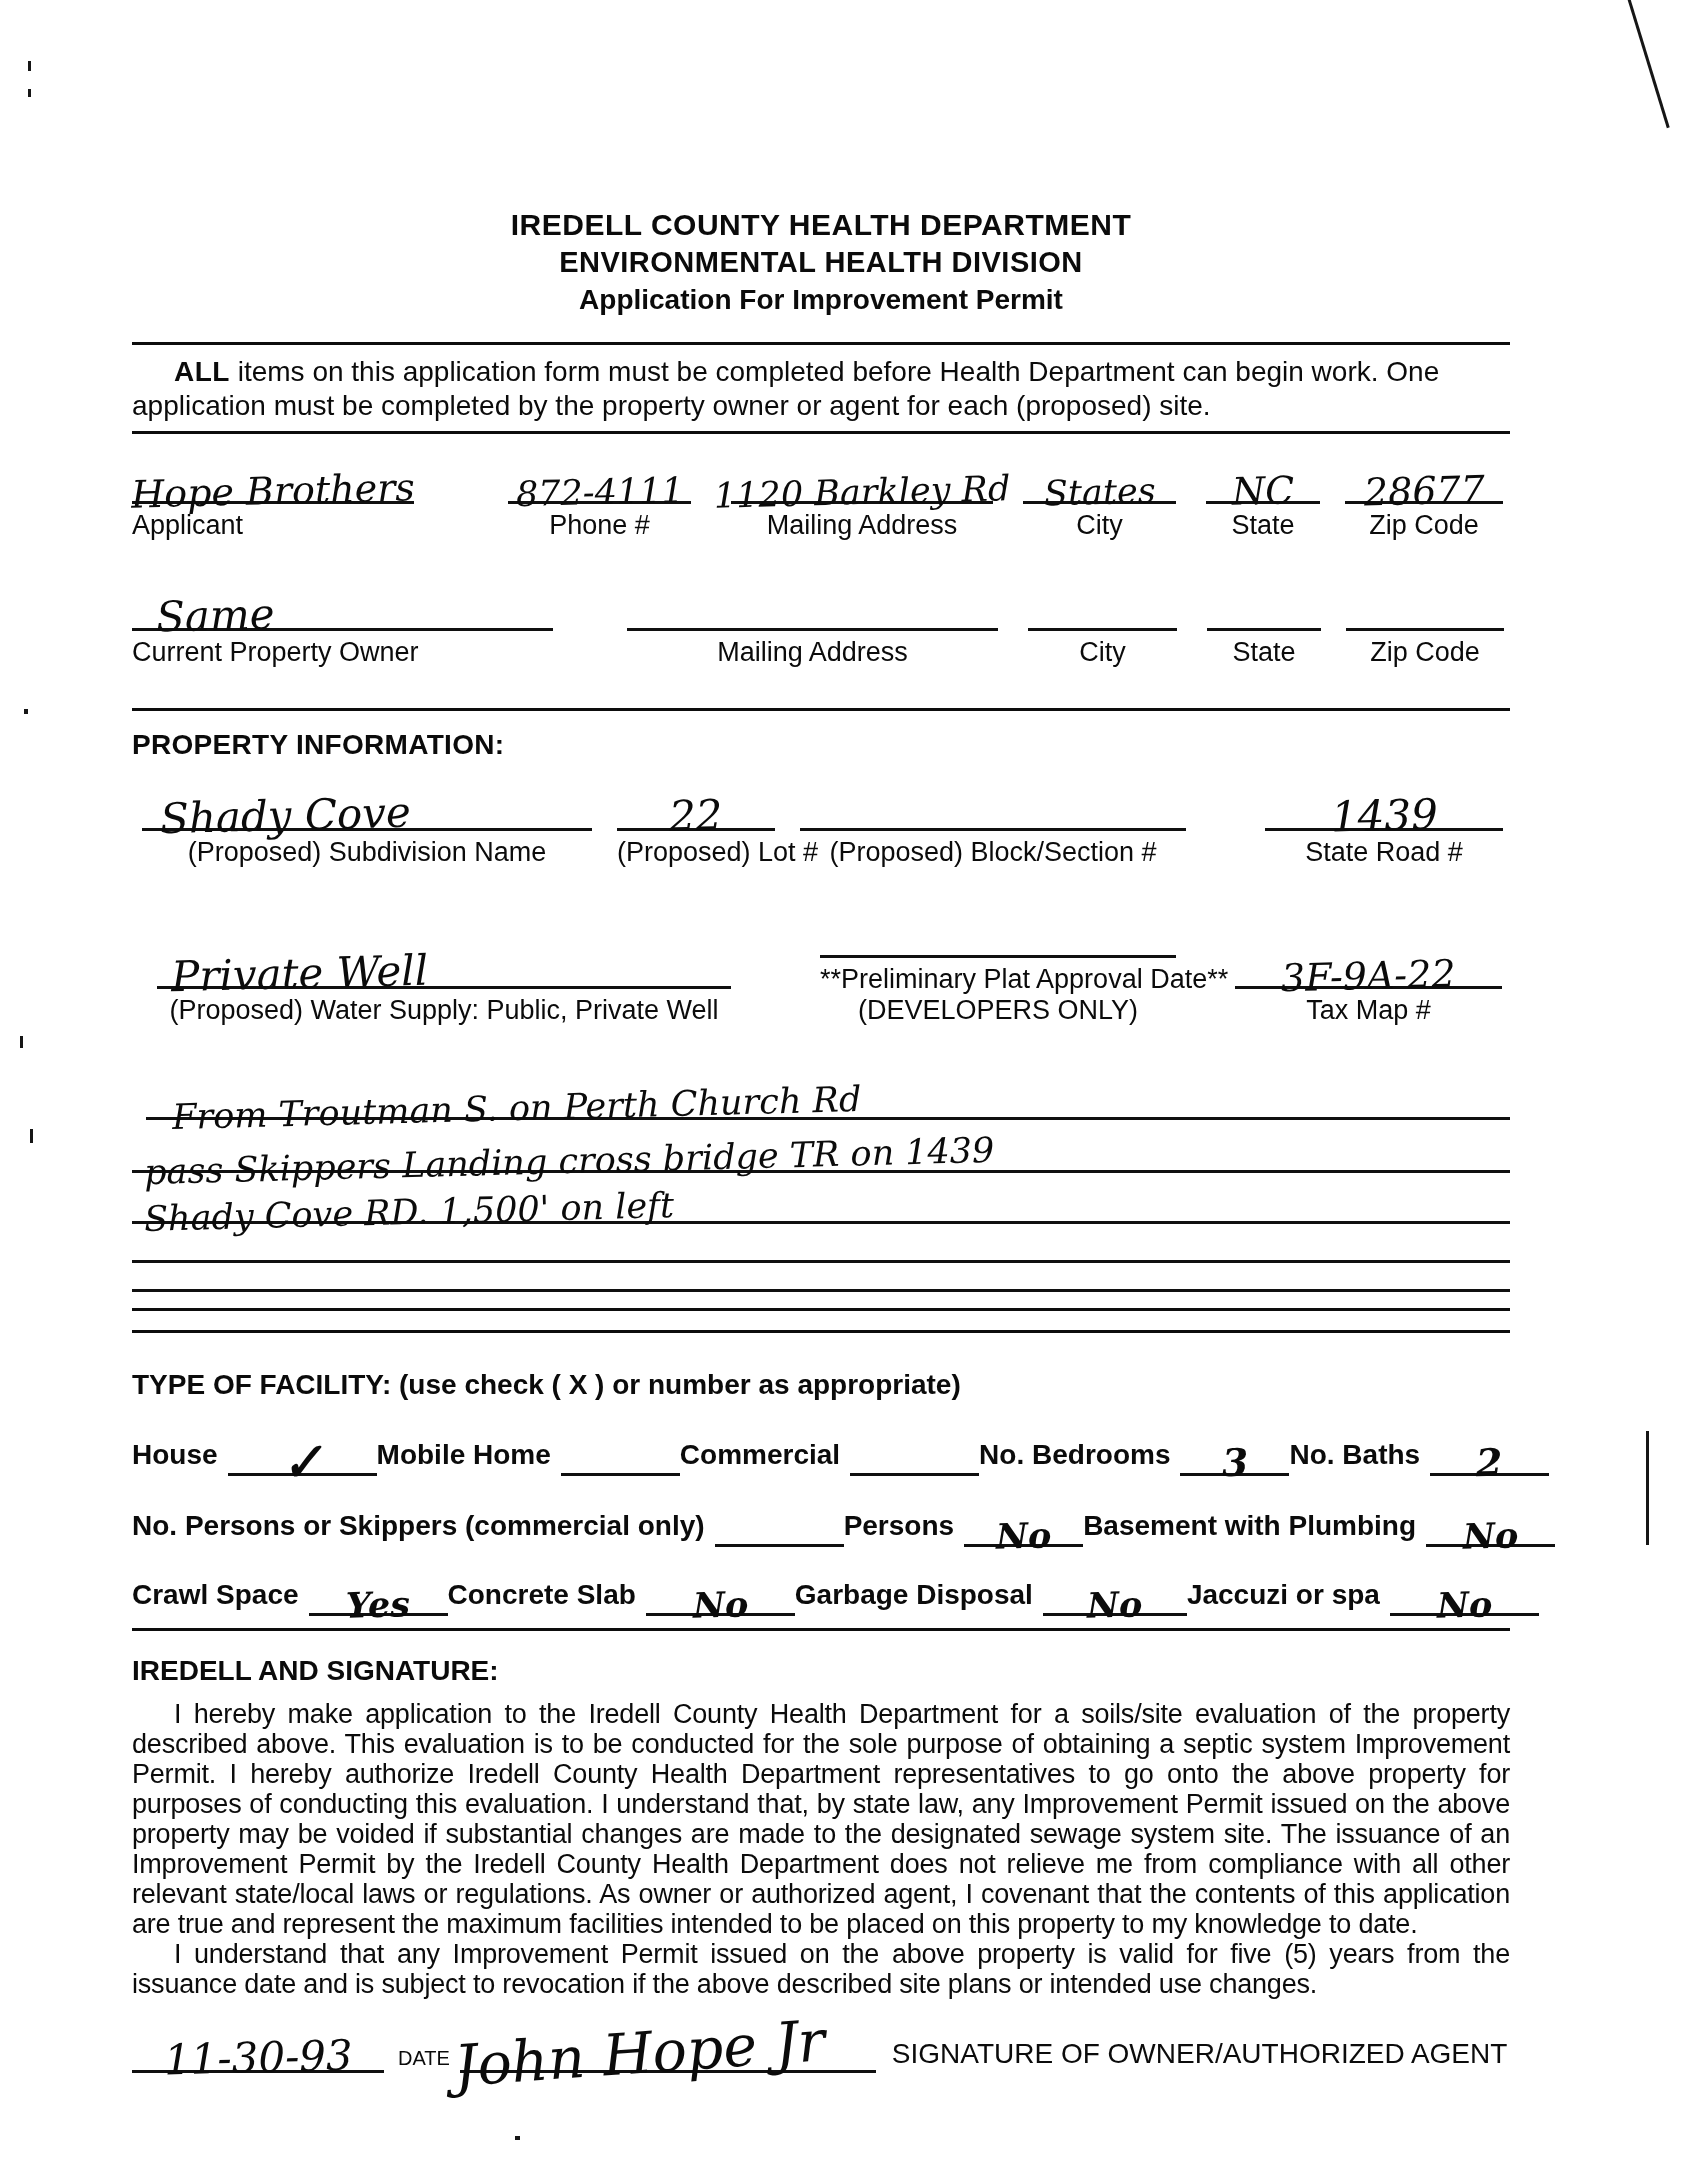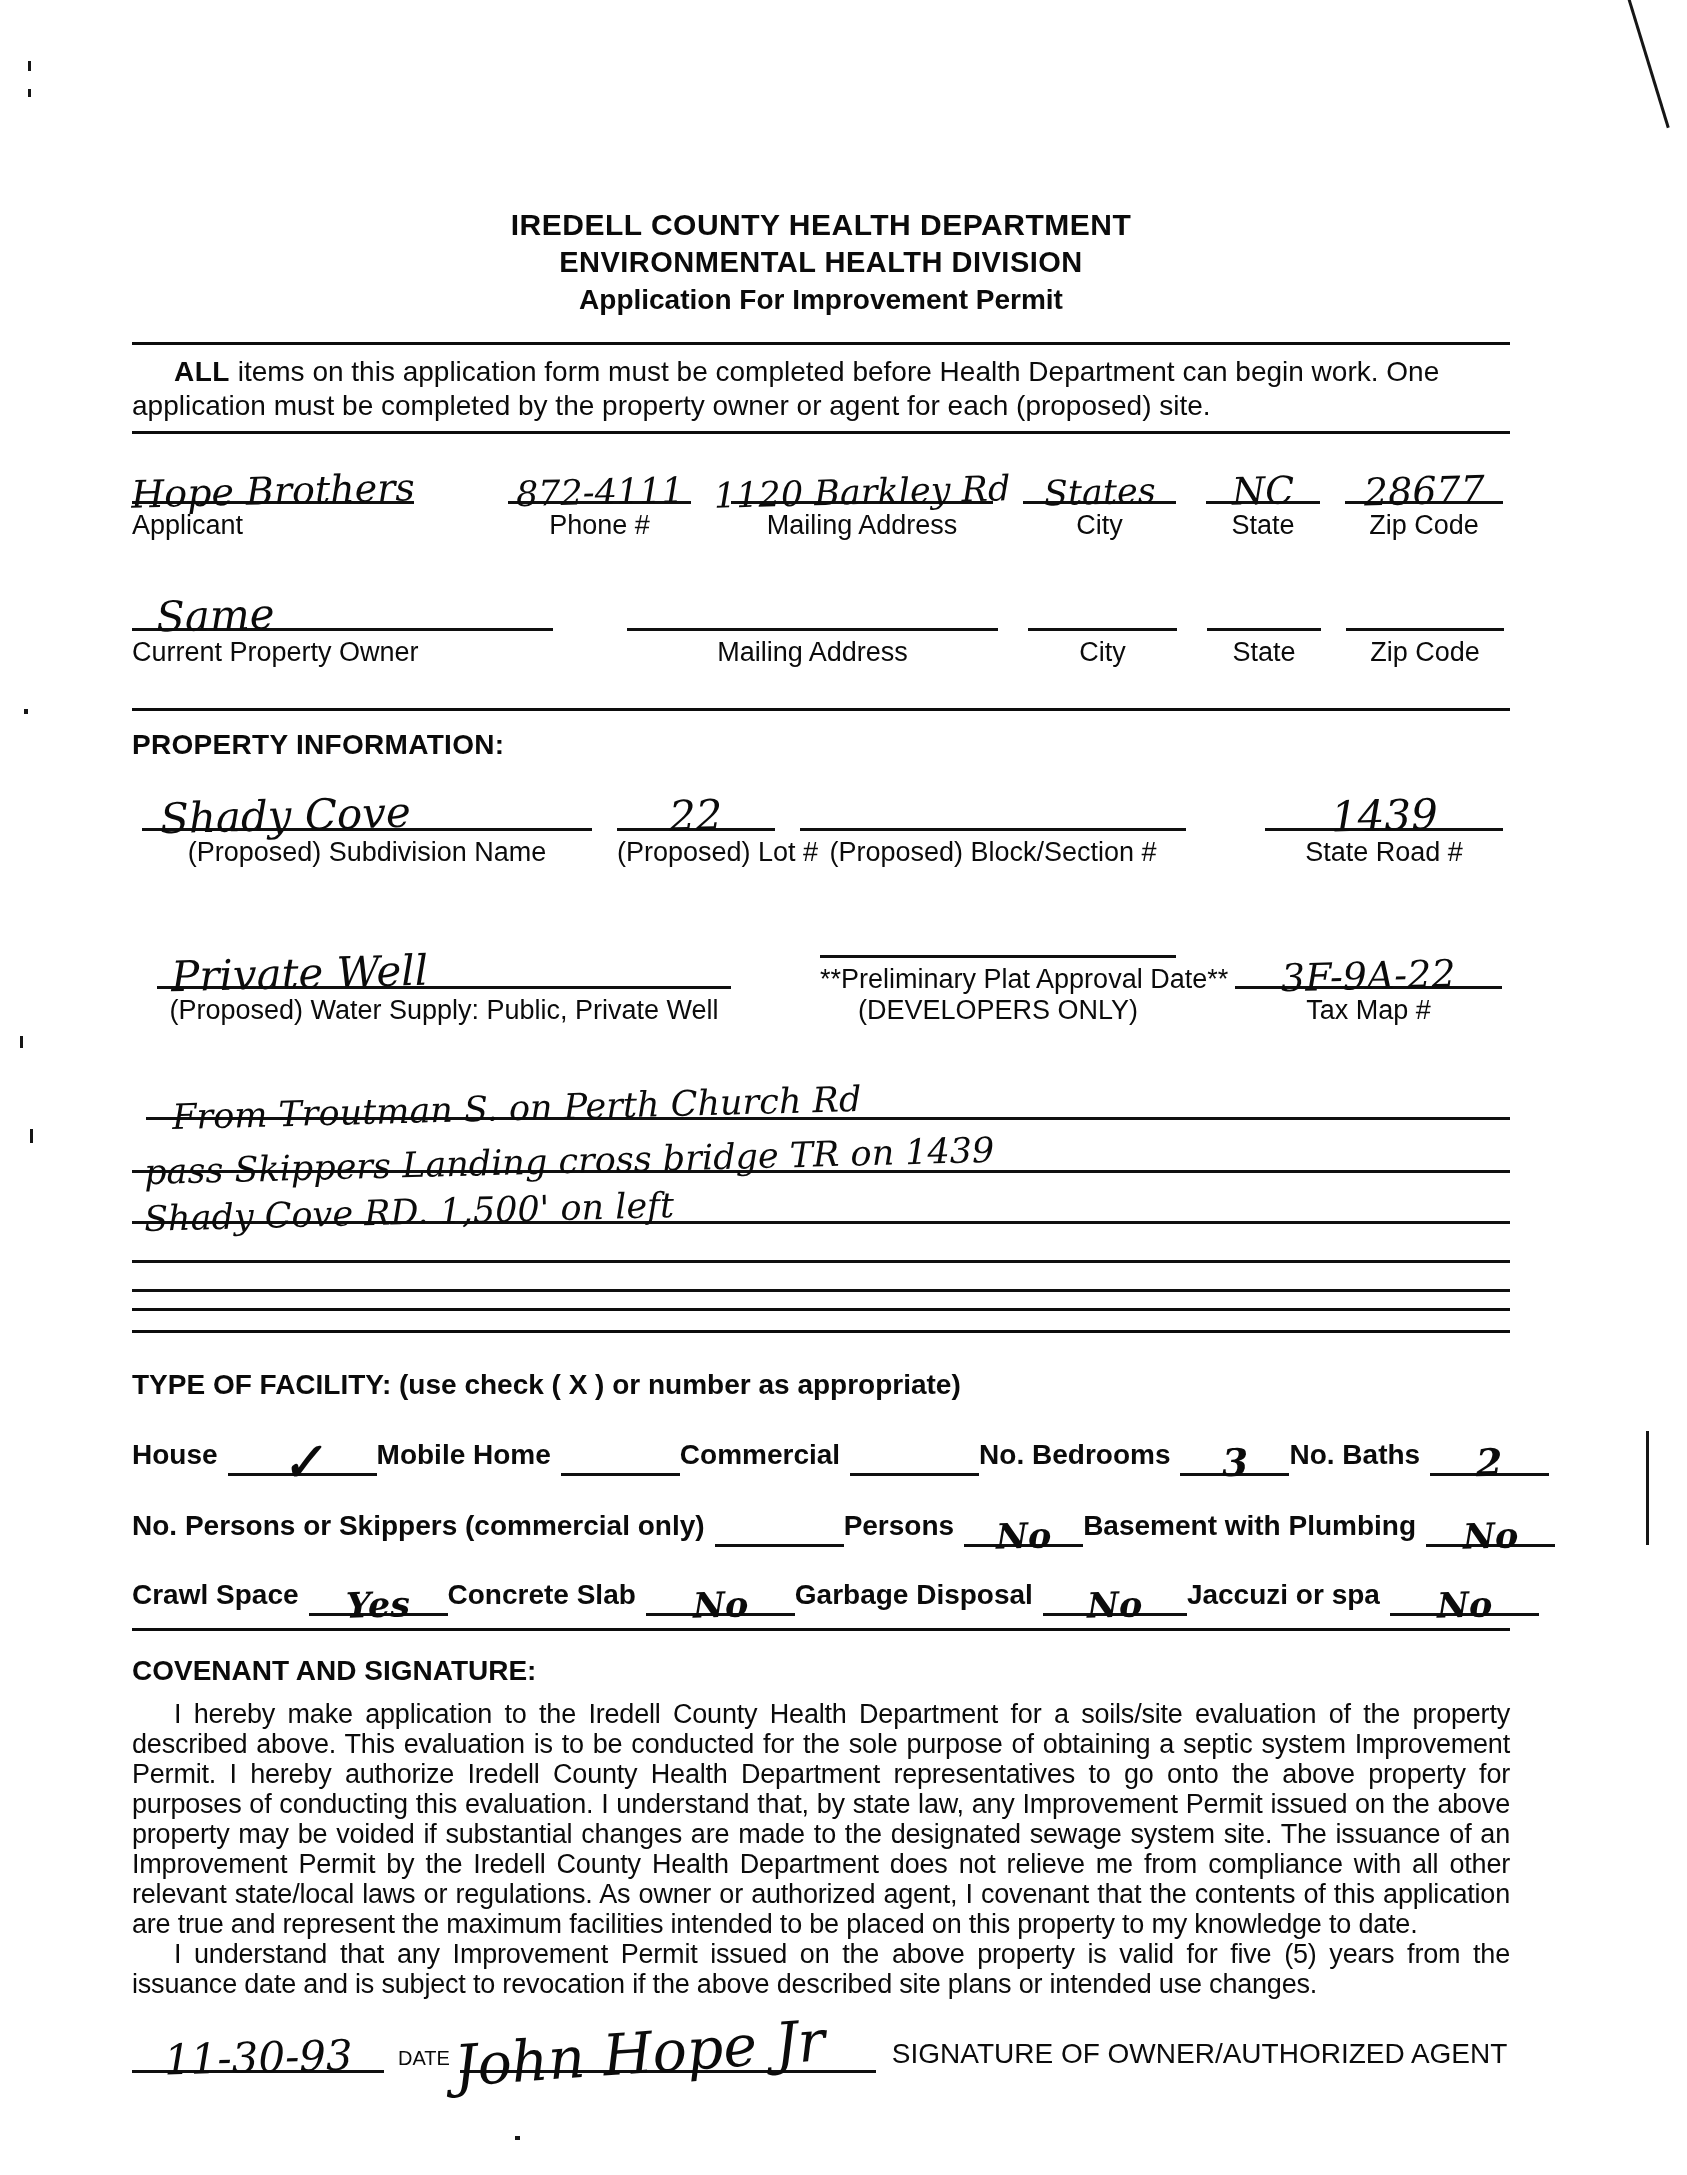--- a/index.html
+++ b/index.html
@@ -347,21 +347,21 @@
     <div class="fac-item">
       <span class="txt">Jaccuzi or spa</span>
       <span class="iline" style="width:149px;">
           <span class="hw hw-md">No</span>
         </span>
     </div>
   </div>
 
   <hr class="rule r5">
 
-  <div class="cov-h">COVENANT AND SIGNATURE:</div>
+  <div class="cov-h">IREDELL AND SIGNATURE:</div>
   <p class="cov-p">I hereby make application to the Iredell County Health Department for a soils/site evaluation of the property described above. This evaluation is to be conducted for the sole purpose of obtaining a septic system Improvement Permit. I hereby authorize Iredell County Health Department representatives to go onto the above property for purposes of conducting this evaluation. I understand that, by state law, any Improvement Permit issued on the above property may be voided if substantial changes are made to the designated sewage system site. The issuance of an Improvement Permit by the Iredell County Health Department does not relieve me from compliance with all other relevant state/local laws or regulations. As owner or authorized agent, I covenant that the contents of this application are true and represent the maximum facilities intended to be placed on this property to my knowledge to date.</p>
   <p class="cov-p" style="margin-top:0;">I understand that any Improvement Permit issued on the above property is valid for five (5) years from the issuance date and is subject to revocation if the above described site plans or intended use changes.</p>
 
   <div class="sig-row">
     <div class="sig-dline">
         <span class="hw hw-xl">11-30-93</span>
       </div>
     <div class="sig-dlabel">DATE</div>
     <div class="sig-sline">
         <span class="sig-script">John Hope Jr</span>

